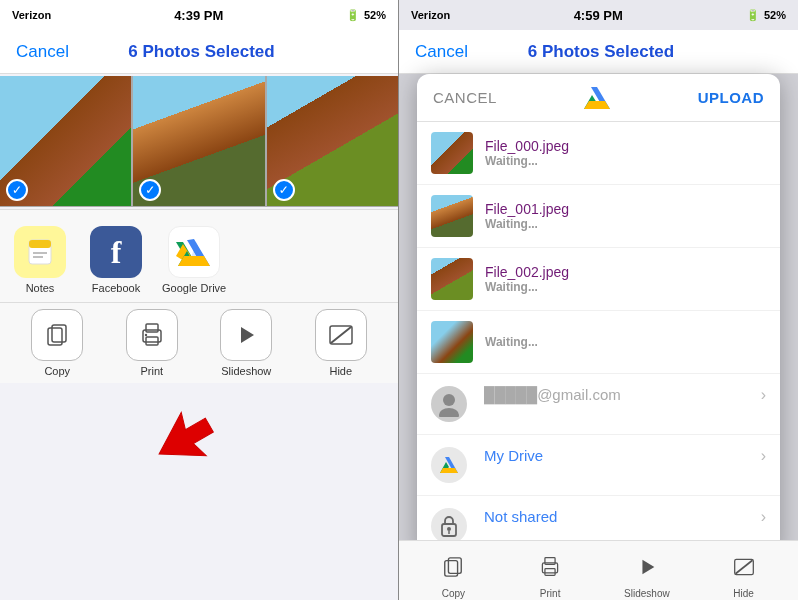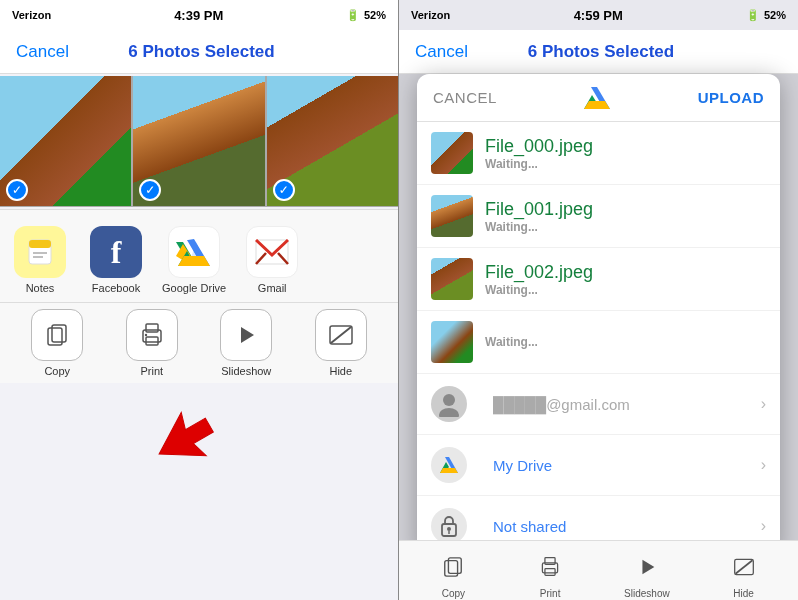--- a/index.html
+++ b/index.html
@@ -246,30 +246,30 @@
       gap: 12px;
     }
     .file-thumb {
       width: 42px;
       height: 42px;
       border-radius: 4px;
       overflow: hidden;
       flex-shrink: 0;
     }
     .file-info { flex: 1; }
-    .file-name { font-size: 18px; color: #15803d; font-weight: 500; }
+    .file-name { font-size: 14px; color: #701a75; font-weight: 500; }
     .file-status { font-size: 12px; color: #999; font-weight: bold; }
 
     
     .location-item {
       display: flex;
-      align-items: center;
+      align-items: flex-start;
       padding: 12px 14px;
       border-bottom: 1px solid #f0f0f0;
-      gap: 26px;
+      gap: 17px;
     }
     .location-icon {
       width: 36px;
       height: 36px;
       border-radius: 50%;
       background: #e0e0e0;
       display: flex;
       align-items: center;
       justify-content: center;
       font-size: 18px;
@@ -388,31 +388,20 @@
             <polygon points="2,30 11,15 18,28" fill="#0f9d58"></polygon>
 
             <polygon points="18,3 34,30 26,30 12,4" fill="#4285f4"></polygon>
 
             <polygon points="2,30 34,30 28,20 8,20" fill="#ffbb00"></polygon>
           </svg>
         </div>
         <span class="app-label">Google Drive</span>
       </div>
 
-      <div class="app-item">
-        <div class="app-icon" style="background:#fff;border:1px solid #eee;">
-          <svg width="34" height="26" viewBox="0 0 34 26">
-            <rect x="1" y="1" width="32" height="24" rx="2" fill="#fff" stroke="#ddd"></rect>
-            <polyline points="1,1 17,16 33,1" fill="none" stroke="#d93025" stroke-width="3"></polyline>
-            <line x1="1" y1="25" x2="11" y2="14" stroke="#a52714" stroke-width="2.5"></line>
-            <line x1="33" y1="25" x2="23" y2="14" stroke="#a52714" stroke-width="2.5"></line>
-          </svg>
-        </div>
-        <span class="app-label">Gmail</span>
-      </div>
     </div>
 
     <div class="action-row">
       <div class="action-item">
         <div class="action-icon-box">
           <svg width="24" height="24" viewBox="0 0 24 24">
             <rect x="7" y="2" width="14" height="17" rx="2" fill="none" stroke="#555" stroke-width="1.5"></rect>
             <rect x="3" y="5" width="14" height="17" rx="2" fill="none" stroke="#555" stroke-width="1.5"></rect>
           </svg>
         </div>

